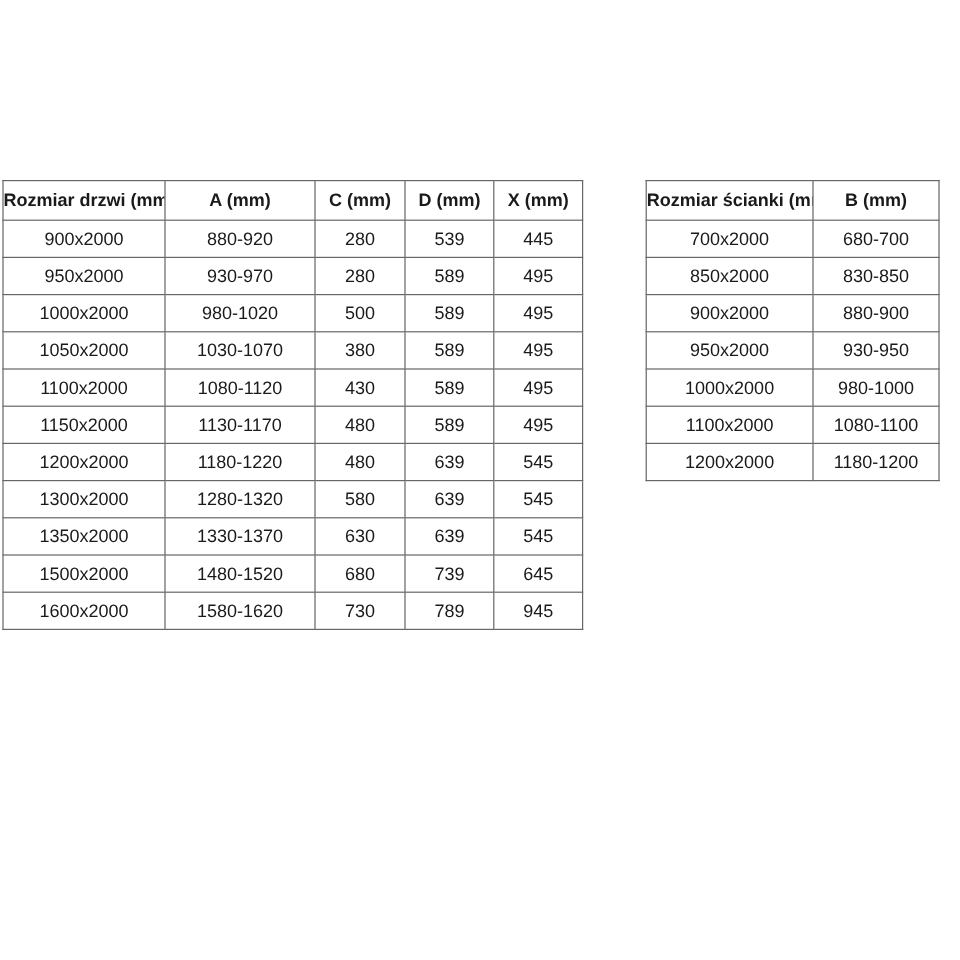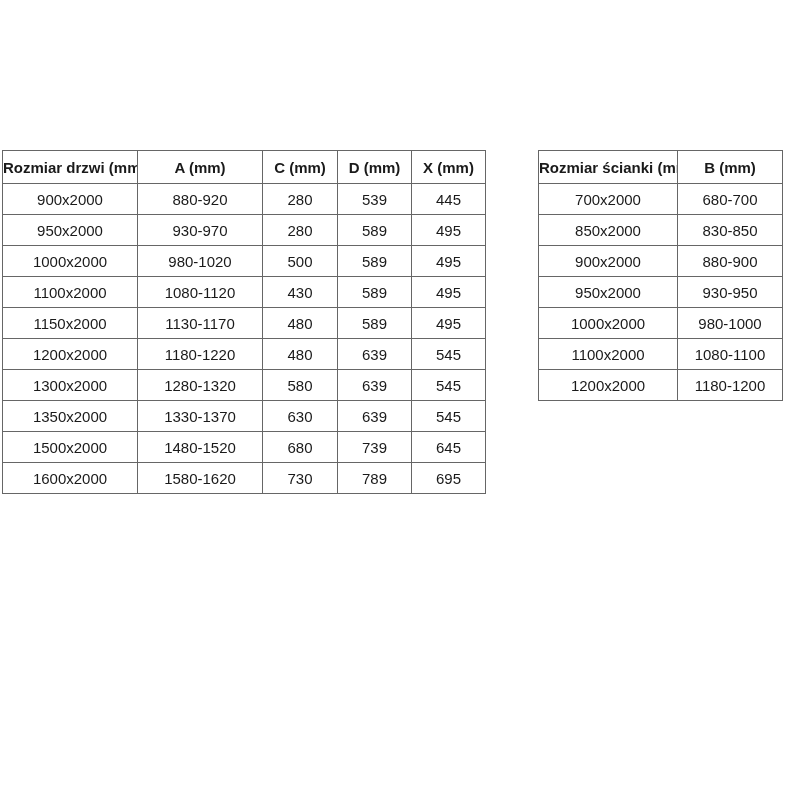--- a/index.html
+++ b/index.html
@@ -78,20 +78,27 @@
           <td>495</td>
         </tr>
         <tr>
           <td>1000x2000</td>
           <td>980-1020</td>
           <td>500</td>
           <td>589</td>
           <td>495</td>
         </tr>
         <tr>
+          <td>1050x2000</td>
+          <td>1030-1070</td>
+          <td>380</td>
+          <td>589</td>
+          <td>495</td>
+        </tr>
+        <tr>
           <td>1100x2000</td>
           <td>1080-1120</td>
           <td>430</td>
           <td>589</td>
           <td>495</td>
         </tr>
         <tr>
           <td>1150x2000</td>
           <td>1130-1170</td>
           <td>480</td>
@@ -124,21 +131,21 @@
           <td>1480-1520</td>
           <td>680</td>
           <td>739</td>
           <td>645</td>
         </tr>
         <tr>
           <td>1600x2000</td>
           <td>1580-1620</td>
           <td>730</td>
           <td>789</td>
-          <td>695</td>
+          <td>945</td>
         </tr>
       </tbody>
   </table>
 
   <table id="walls-table">
     <colgroup>
       <col style="width:139px">
       <col style="width:105px">
     </colgroup>
     <thead>

